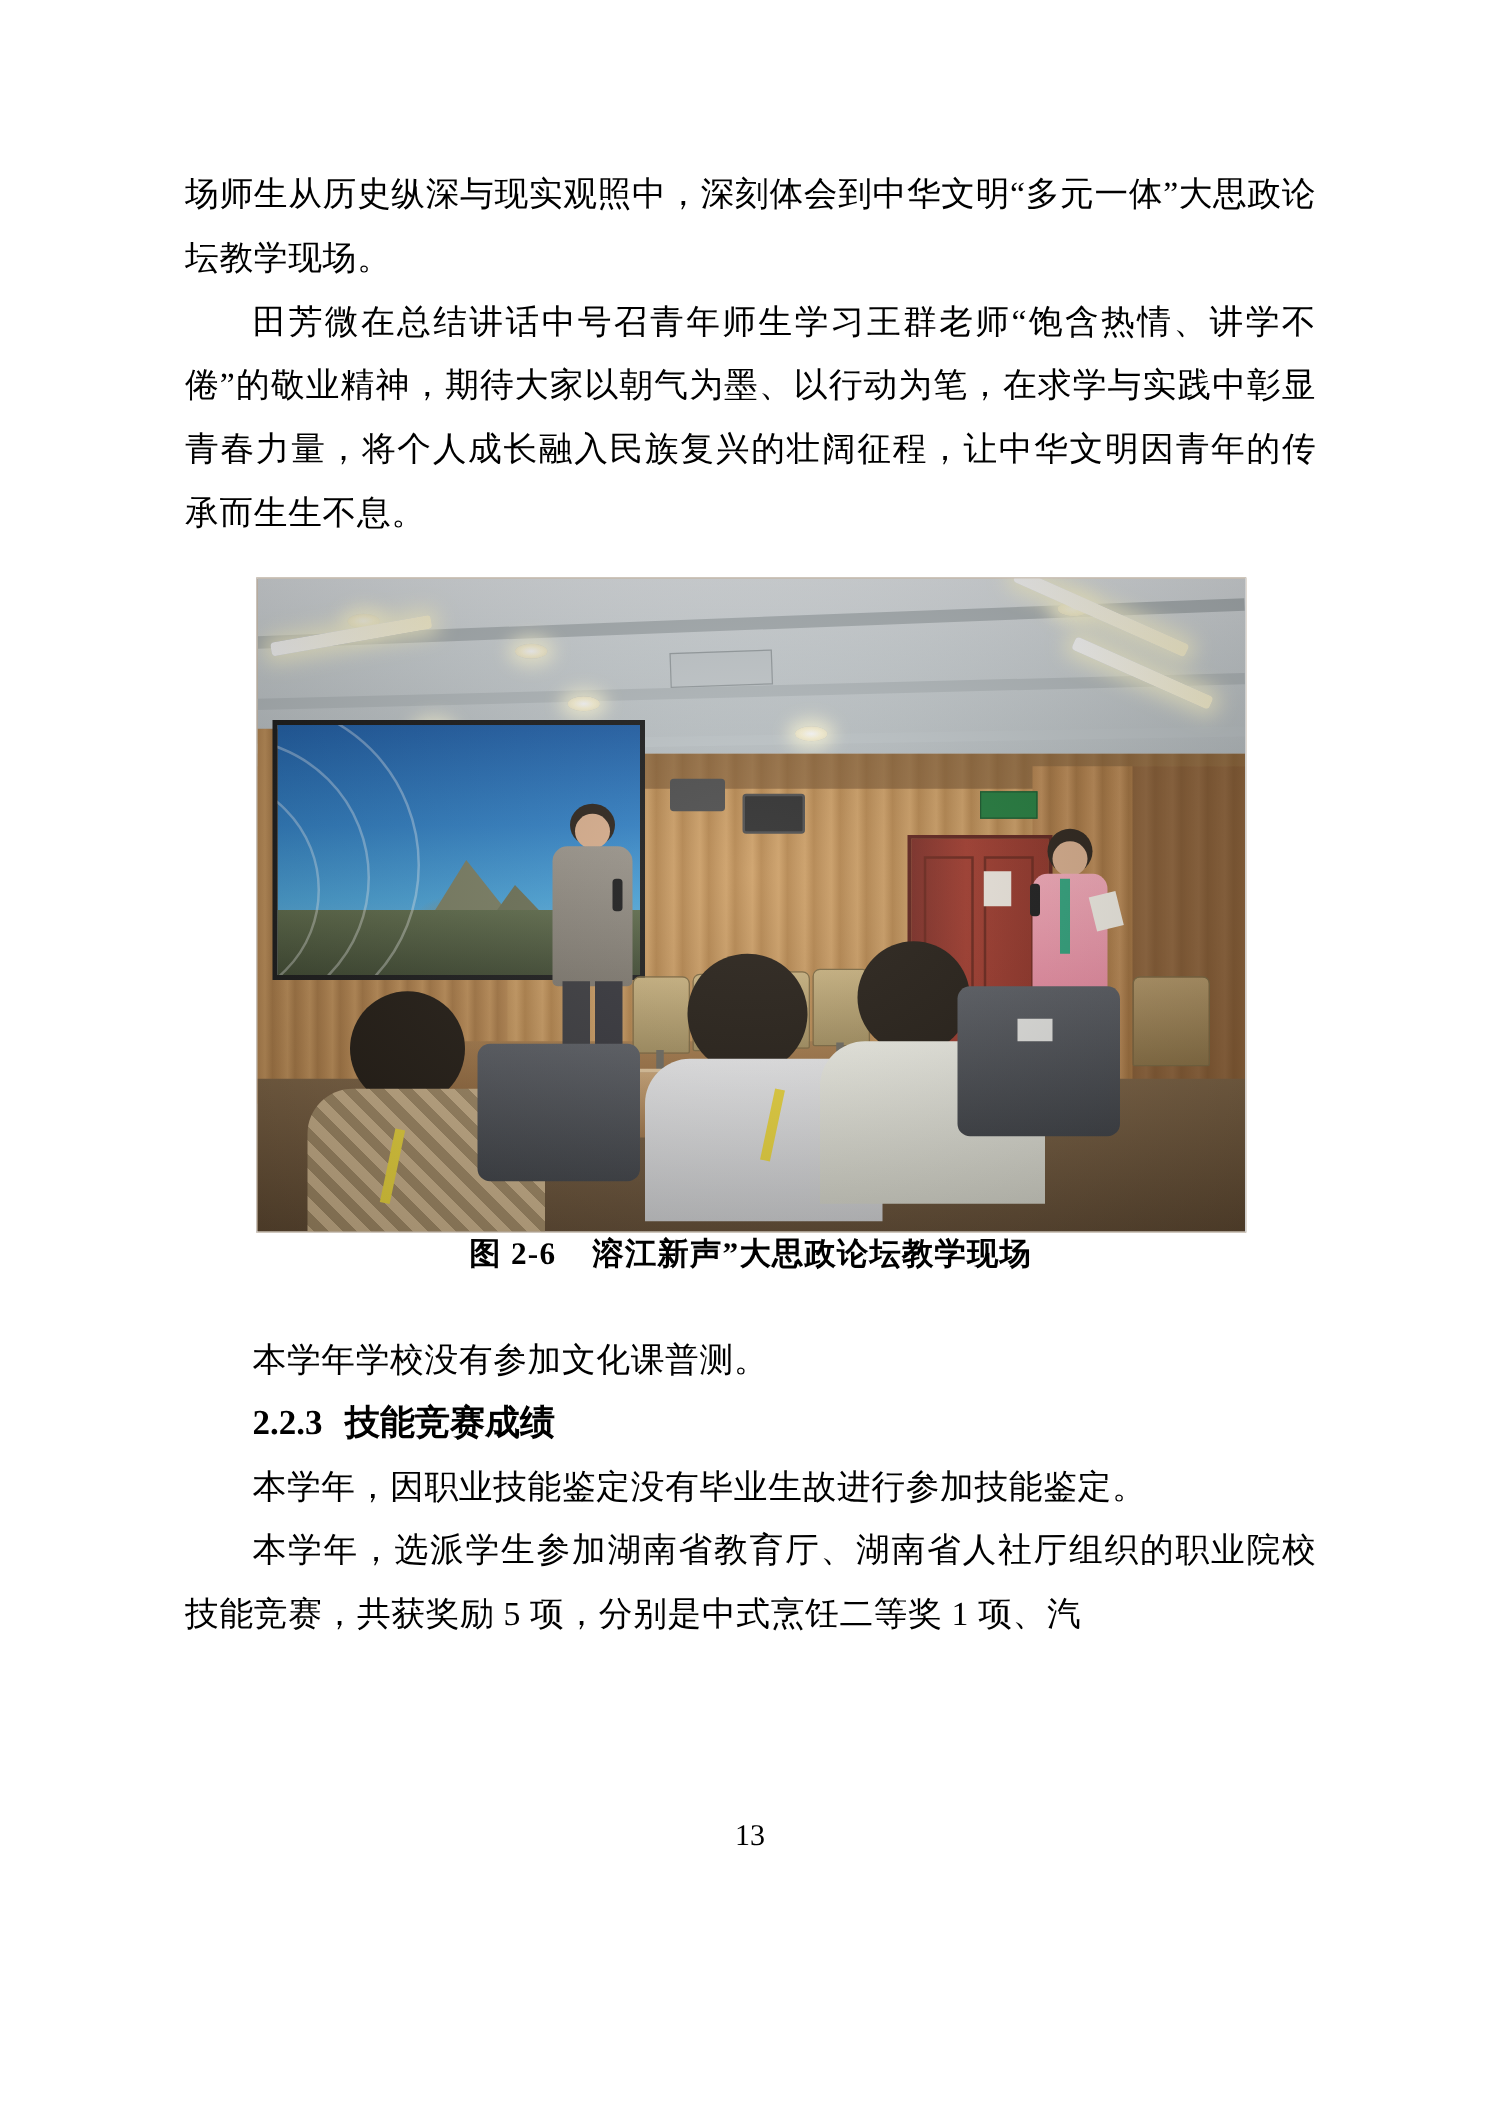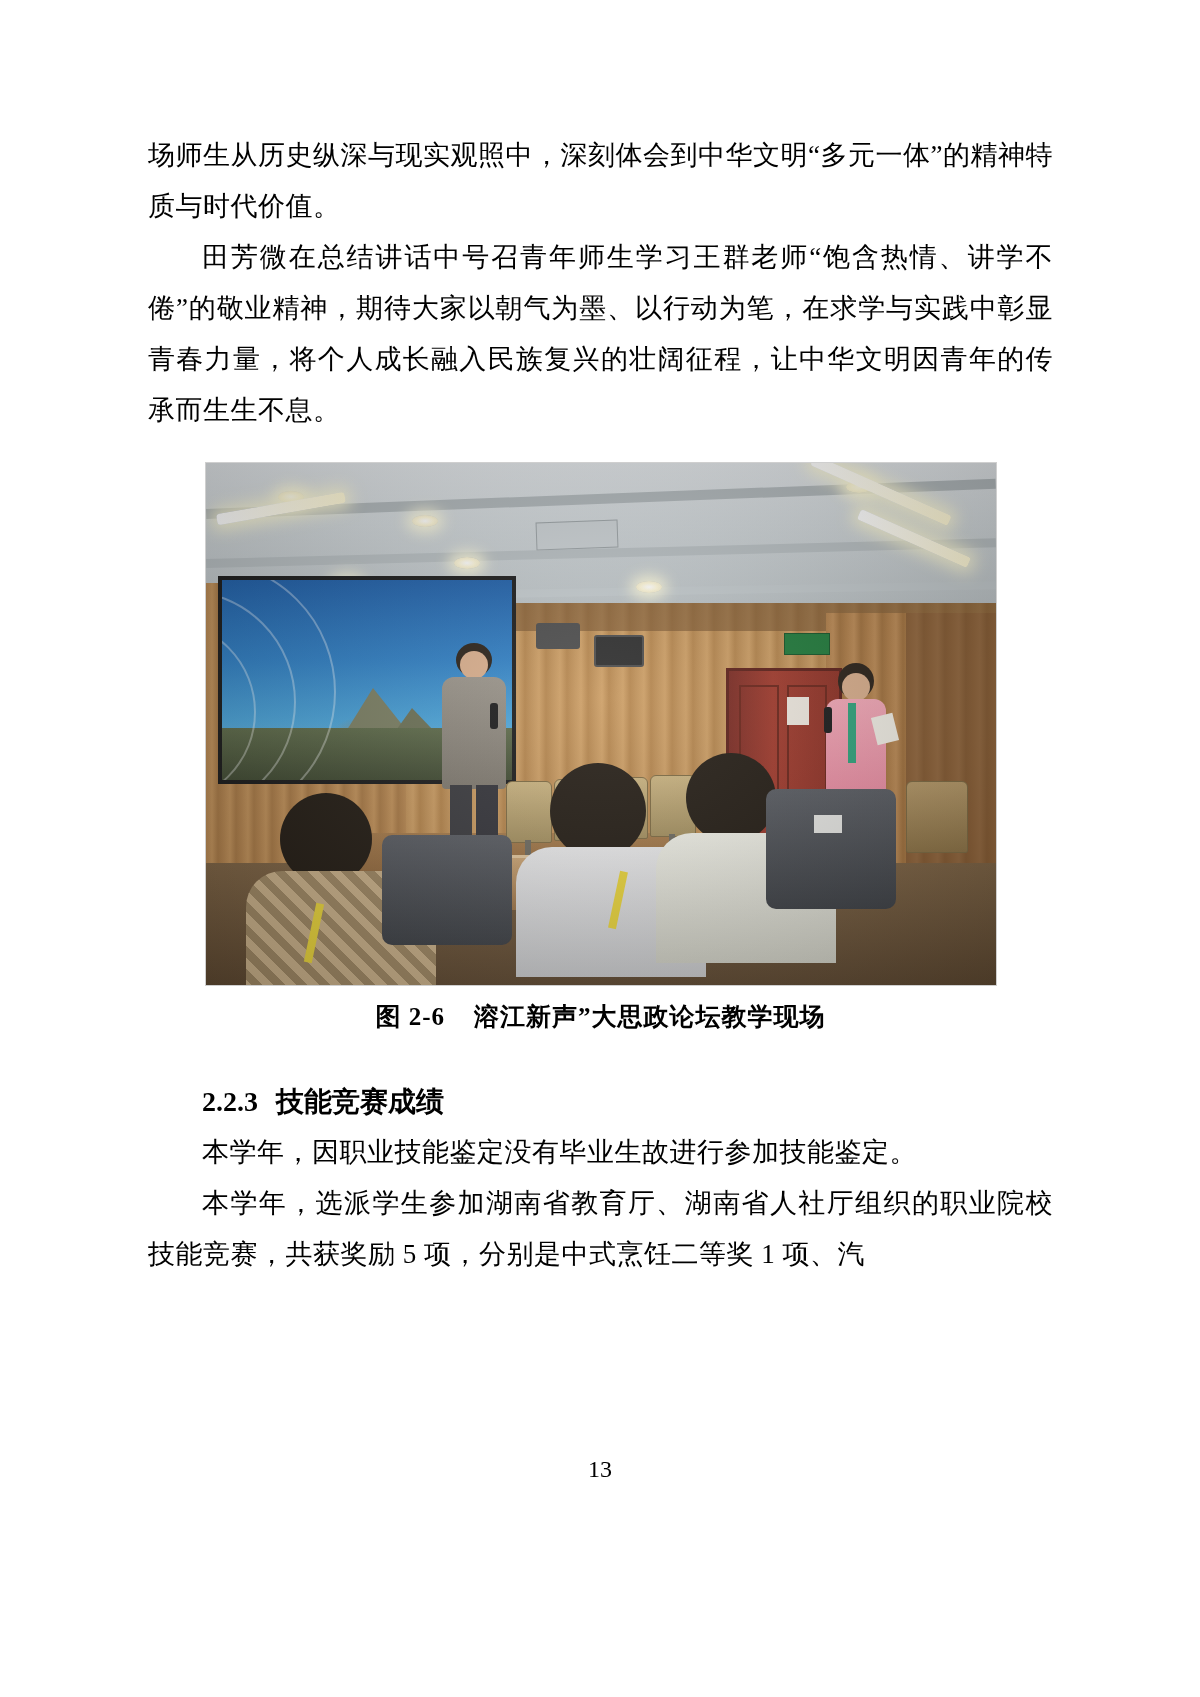--- a/index.html
+++ b/index.html
@@ -215,21 +215,20 @@
   .a-head { position:absolute; width:86px; height:86px; border-radius:50%; background:#231c14; }
   .a-shoulder { position:absolute; width:150px; height:92px; border-radius:36px 36px 0 0; }
   .seatback { position:absolute; background:linear-gradient(180deg,#5a5d63,#3e4146); border-radius:10px; }
   .lanyard { position:absolute; width:8px; height:42px; background:#e8d33c; transform: rotate(12deg); }
   .shade {
     position:absolute; left:0; top:0; width:100%; height:100%;
     background: radial-gradient(ellipse at 50% 45%, rgba(255,255,255,0.10) 0%, rgba(0,0,0,0.22) 100%);
     pointer-events:none;
   }
   .fig-caption {
-    margin-top: 14px;
     font-size: 25px;
     font-weight: bold;
     letter-spacing: 1px;
     font-family: "Liberation Serif", "DejaVu Serif", serif;
   }
   .fig-caption .num { font-family: "Liberation Serif", serif; font-weight: bold; }
   h3.sec-head {
     margin: 0;
     font-size: 28px;
     font-weight: bold;
@@ -246,21 +245,21 @@
     font-size: 24px;
     font-family: "Liberation Serif", serif;
   }
 </style>
 </head>
 <body>
 
 <div class="page">
   <div class="content">
 
-    <p class="body-text">场师生从历史纵深与现实观照中，深刻体会到中华文明“多元一体”的精神特质与时代价值。</p>
+    <p class="body-text">场师生从历史纵深与现实观照中，深刻体会到中华文明“多元一体”大思政论坛教学现场。</p>
 
     <p class="body-text indent">田芳微在总结讲话中号召青年师生学习王群老师“饱含热情、讲学不倦”的敬业精神，期待大家以朝气为墨、以行动为笔，在求学与实践中彰显青春力量，将个人成长融入民族复兴的壮阔征程，让中华文明因青年的传承而生生不息。</p>
 
     <div class="figure-wrap">
       <div class="photo">
 
         <div class="ceiling"></div>
         <div class="ceil-strip ceil-beam1"></div>
         <div class="ceil-strip ceil-beam2"></div>
         <div class="ceil-strip ceil-beam3"></div>
@@ -367,20 +366,21 @@
 
       <div class="fig-caption">
         <span class="num">图 2-6</span>
         &nbsp;&nbsp;
         <span>溶江新声”大思政论坛教学现场</span>
       </div>
     </div>
 
     <div class="gap-after-fig"></div>
 
+    <p class="body-text indent">本学年学校没有参加文化课普测。</p>
 
     <h3 class="sec-head">
       <span class="no">2.2.3</span><span>技能竞赛成绩</span>
     </h3>
     <p class="body-text indent">本学年，因职业技能鉴定没有毕业生故进行参加技能鉴定。</p>
 
     <p class="body-text indent">本学年，选派学生参加湖南省教育厅、湖南省人社厅组织的职业院校技能竞赛，共获奖励 5 项，分别是中式烹饪二等奖 1 项、汽</p>
 
   </div>
 

